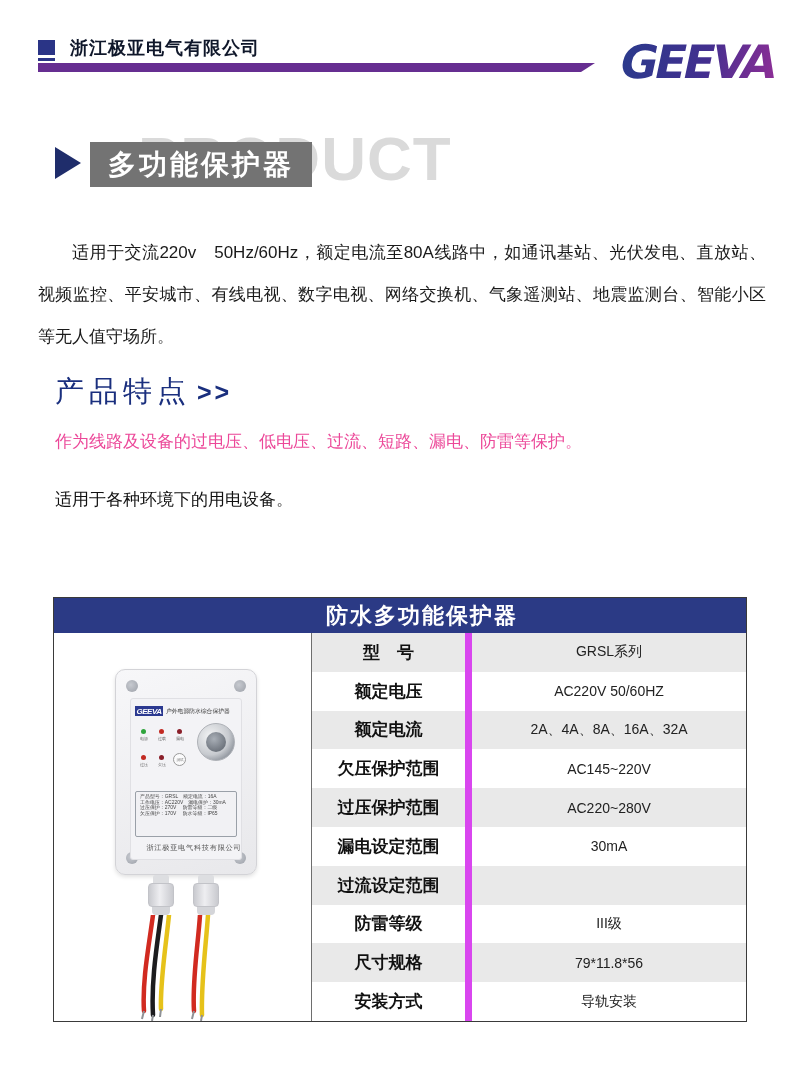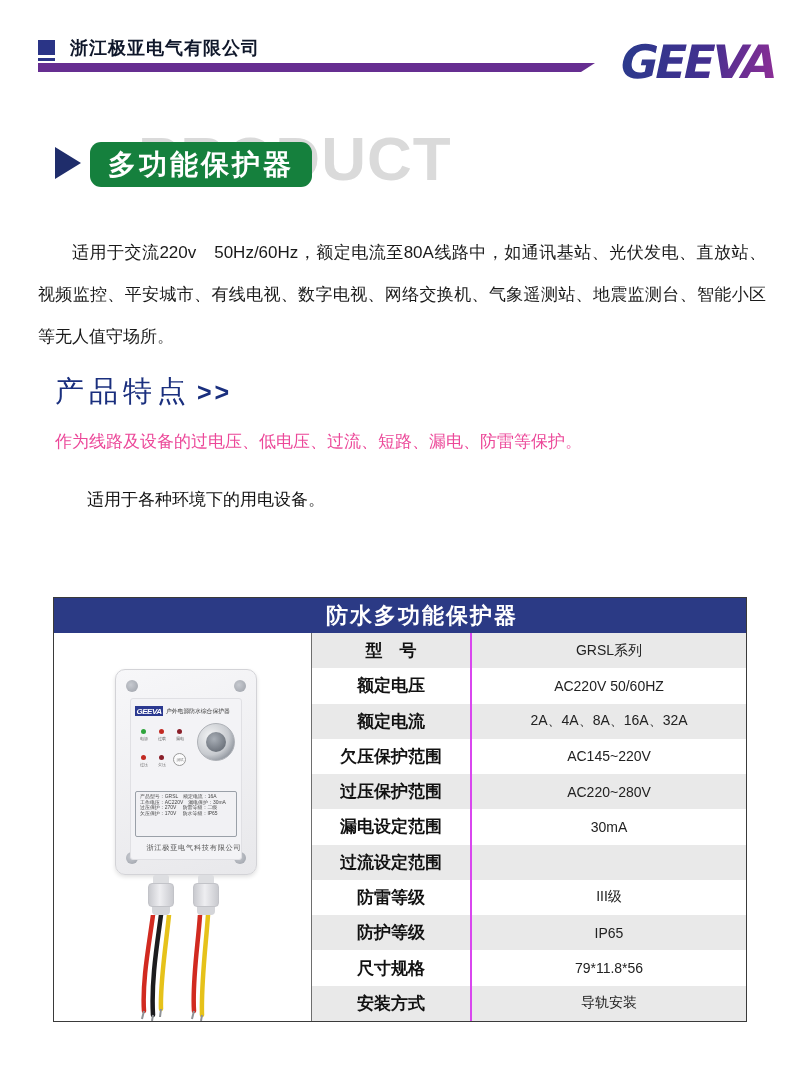--- a/index.html
+++ b/index.html
@@ -13,45 +13,45 @@
   .company-name { position:absolute; left:70px; top:36px; font-size:18px; font-weight:bold; color:#0f172a; letter-spacing:1px; }
   .header-rule { position:absolute; left:38px; top:63px; width:557px; height:9px; background:#662e91;
                  clip-path:polygon(0 0,100% 0,calc(100% - 14px) 100%,0 100%); }
   .logo-svg { position:absolute; left:606px; top:28px; }
 
   
   .watermark { position:absolute; left:138px; top:128px; font-size:62px; line-height:1; font-weight:bold;
                color:#dadada; letter-spacing:1px; z-index:0; }
   .tri-bullet { position:absolute; left:55px; top:147px; width:0; height:0; z-index:2;
                 border-left:26px solid #1f2d6b; border-top:16px solid transparent; border-bottom:16px solid transparent; }
-  .banner { position:absolute; left:90px; top:142px; width:222px; height:45px; background:#15803d; z-index:2;
-            display:flex; align-items:center; justify-content:center;border-radius:11px; }
+  .banner { position:absolute; left:90px; top:142px; width:222px; height:45px; background:#737373; z-index:2;
+            display:flex; align-items:center; justify-content:center; }
   .banner span { color:#fff; font-size:28px; font-weight:bold; letter-spacing:3px; }
 
   
   .intro { position:absolute; left:38px; top:232px; width:728px; font-size:17px; line-height:42px;
            color:#1a1a1a; text-align:justify; text-indent:2em; }
 
   
   .features-heading { position:absolute; left:55px; top:372px; color:#1a2f7e; font-size:29px; letter-spacing:5px; font-weight:normal; }
   .features-heading .arrows { font-size:25px; letter-spacing:3px; margin-left:6px; font-weight:bold; }
   .feature-1 { position:absolute; left:55px; top:430px; font-size:17px; color:#ec4899; }
-  .feature-2 { position:absolute; left:55px; top:488px; font-size:17px; color:#111;margin-left:32px; }
+  .feature-2 { position:absolute; left:55px; top:488px; font-size:17px; color:#111; }
 
   
   .spec-table { position:absolute; left:53px; top:597px; width:694px; height:425px; border:1px solid #3a3a3a; background:#fff; }
   .spec-header { height:35px; background:#2b3a85; color:#fff; font-size:22px; font-weight:bold; letter-spacing:2px;
                  display:flex; align-items:center; justify-content:center;padding-left:44px; }
   .spec-body { display:flex; height:388px; }
   .img-cell { width:258px; border-right:1px solid #6e6e6e; position:relative; background:#fff; flex:none; }
   .rows { flex:1; display:flex; flex-direction:column; }
   .row { flex:1; display:flex; }
   .row:nth-child(odd) { background:#e9e9e9; }
   .cell { display:flex; align-items:center; justify-content:center; }
-  .cell.label { width:160px; border-right:2px solid #d946ef; font-size:17px; font-weight:bold; color:#111; flex:none; }
+  .cell.label { width:160px; border-right:7px solid #d946ef; font-size:17px; font-weight:bold; color:#111; flex:none; }
   .cell.value { flex:1; font-size:14px; color:#222; }
 
   
   .device { position:absolute; inset:0; }
   .dev-body { position:absolute; left:61px; top:36px; width:142px; height:206px; border-radius:10px;
               background:linear-gradient(160deg,#f7f7f9,#e8e8eb); border:1px solid #d3d3d7;
               box-shadow:0 2px 4px rgba(0,0,0,0.12); }
   .screw { position:absolute; width:12px; height:12px; border-radius:50%;
            background:radial-gradient(circle at 40% 40%, #c7cad0, #9ca0a8); }
   .screw.tl{left:10px;top:10px;} .screw.tr{right:10px;top:10px;}
@@ -214,24 +214,20 @@
             <div class="cell value">30mA</div>
           </div>
         <div class="row">
             <div class="cell label">过流设定范围</div>
           </div>
         <div class="row">
             <div class="cell label">防雷等级</div>
             <div class="cell value">III级</div>
           </div>
         <div class="row">
-            <div class="cell label">防护等级</div>
-            <div class="cell value">IP65</div>
-          </div>
-        <div class="row">
             <div class="cell label">尺寸规格</div>
             <div class="cell value">79*11.8*56</div>
           </div>
         <div class="row">
             <div class="cell label">安装方式</div>
             <div class="cell value">导轨安装</div>
           </div>
       </div>
 
     </div>

